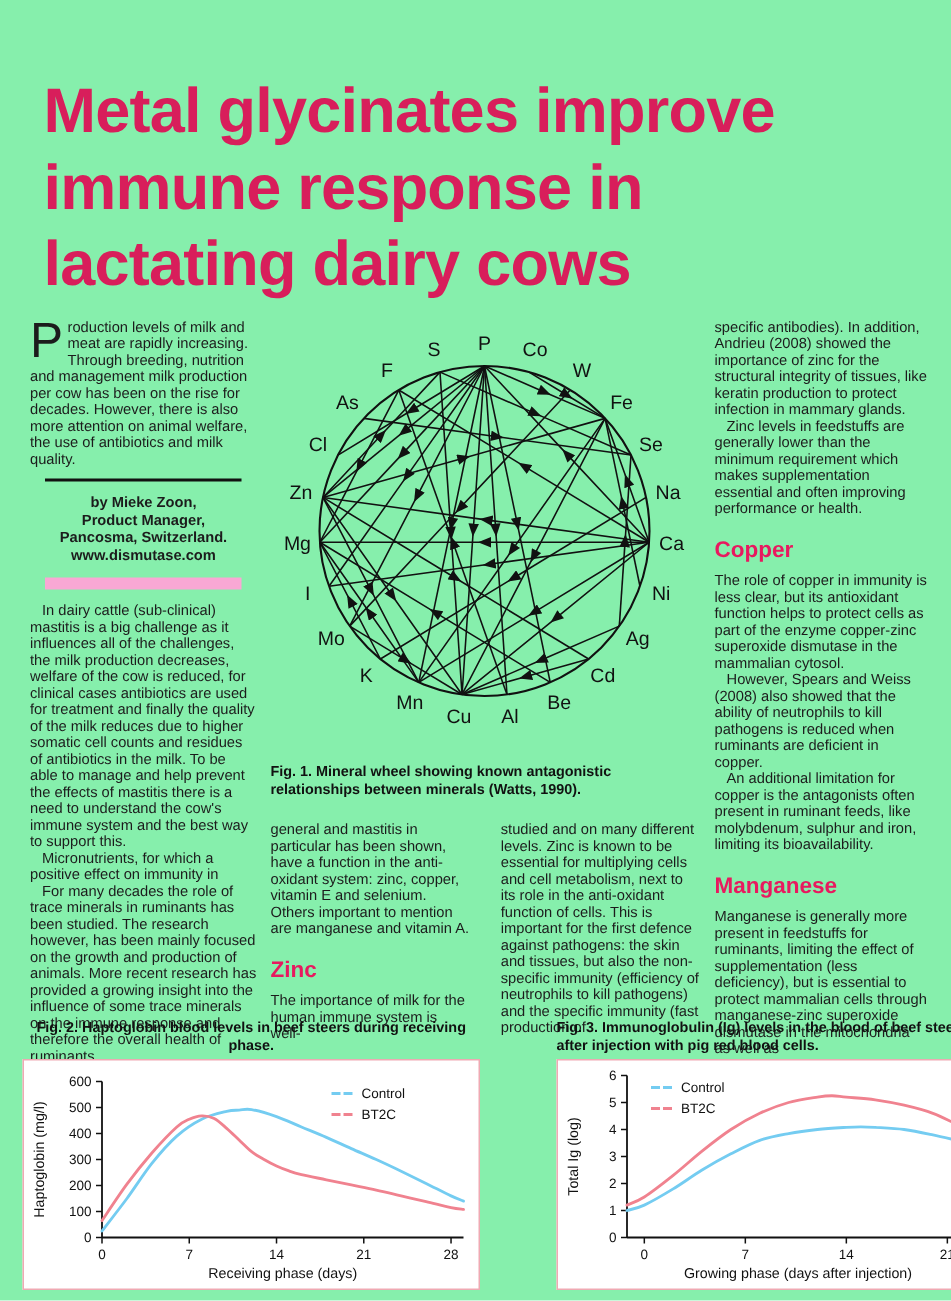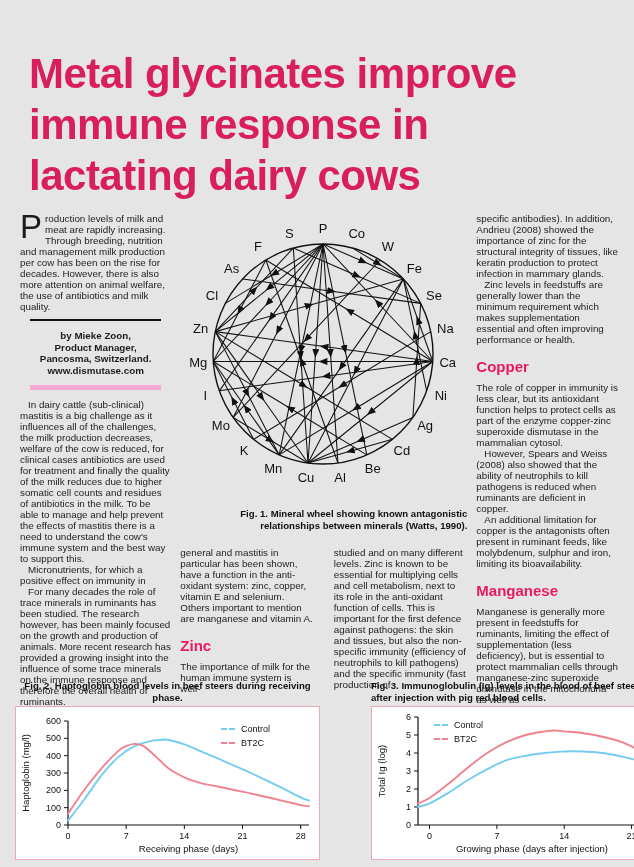--- a/index.html
+++ b/index.html
@@ -1,32 +1,32 @@
 <!DOCTYPE html>
 <html><head>
 <meta charset="utf-8">
 <style>
   html,body{margin:0;padding:0;background:#fff;}
-  .page{position:relative;width:634px;height:867px;background:#e5e5e5;overflow:hidden;
+  .page{position:relative;width:634px;height:867px;background:#86efac;overflow:hidden;
         font-family:"Liberation Sans",sans-serif;color:#1c1c1c;}
   .title{position:absolute;left:29px;top:20px;width:565px;font-size:42px;line-height:51px;
          font-weight:bold;letter-spacing:-0.5px;color:#d81e5b;}
   .content{position:absolute;left:20px;top:213px;width:598px;display:flex;gap:9px;}
   .body-text{font-size:9.8px;line-height:11px;}
   .col1{width:156px;}
   .mid{width:287px;}
   .col4{width:146px;}
   p{margin:0;}
   p.indent{text-indent:8px;}
   .dropcap{float:left;font-size:33px;line-height:26px;font-weight:500;padding:1px 3px 0 0;}
-  .byline-box{border-top:2px solid #111;border-bottom:5px solid #f9a8d4;margin:7px 10px 9px 10px;
+  .byline-box{border-top:2px solid #111;border-bottom:8px solid #f9a8d4;margin:7px 10px 9px 10px;
               padding:9px 0;text-align:center;font-weight:bold;font-size:9.8px;line-height:11.5px;}
   .fig1-wheel{width:287px;height:282px;}
   .fig-caption{font-weight:bold;font-size:9.6px;line-height:11.5px;color:#111;}
-  .fig1-cap{margin-top:11px;text-align:right;}
+  .fig1-cap{margin-top:11px;}
   .midcols{display:flex;gap:20px;margin-top:16px;}
   .midcol{width:138px;}
   .h-pink{color:#e8195f;font-weight:bold;font-size:15px;margin:16px 0 10px 0;}
   .figblock{position:absolute;top:676px;}
   .figblock.f2{left:15px;width:305px;text-align:center;}
   .figblock.f3{left:330px;width:288px;padding-left:41px;}
   .cap-area{height:30px;display:flex;align-items:flex-end;padding-bottom:3px;box-sizing:border-box;}
   .chart-box{border:1px solid #efa9b3;height:154px;background:#fff;box-sizing:border-box;}
   .chart-box svg{display:block;}
 </style>

